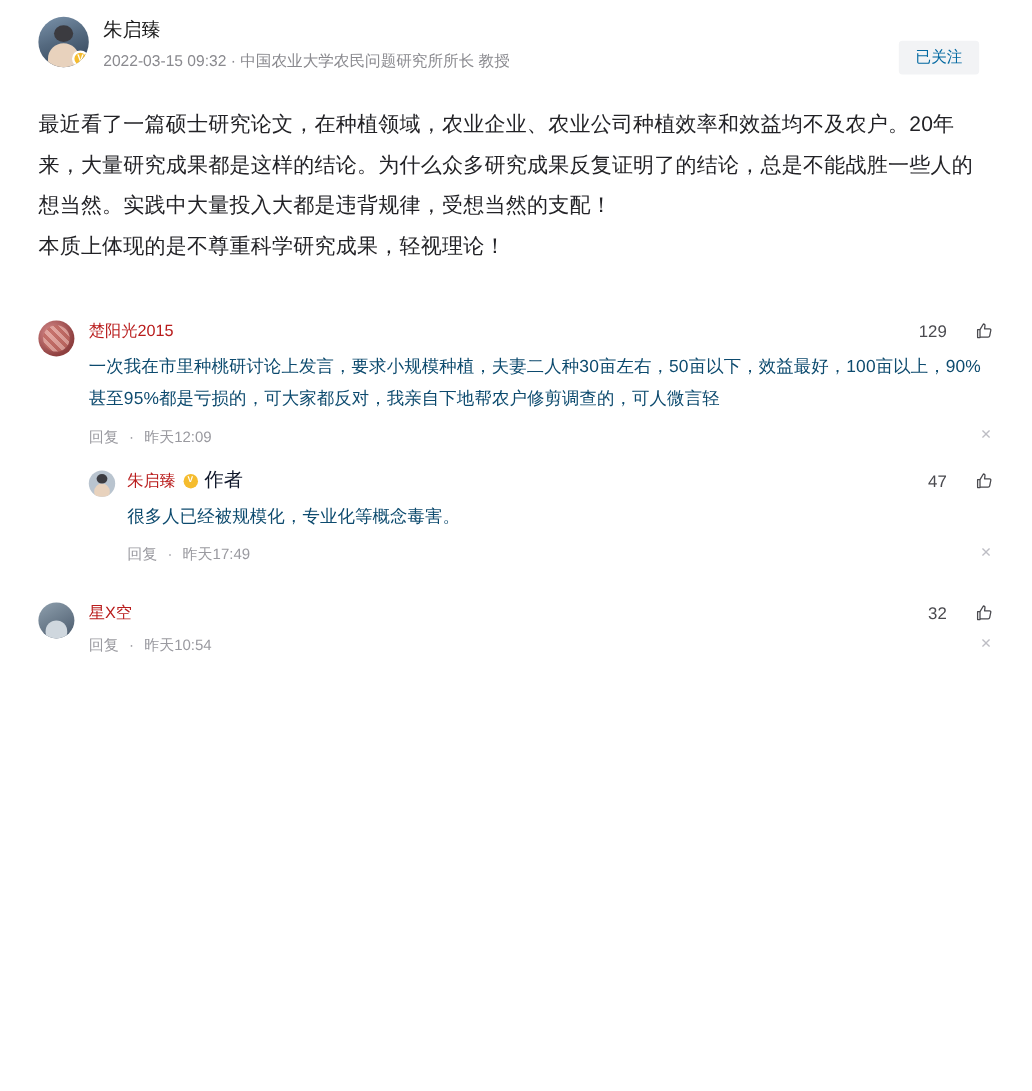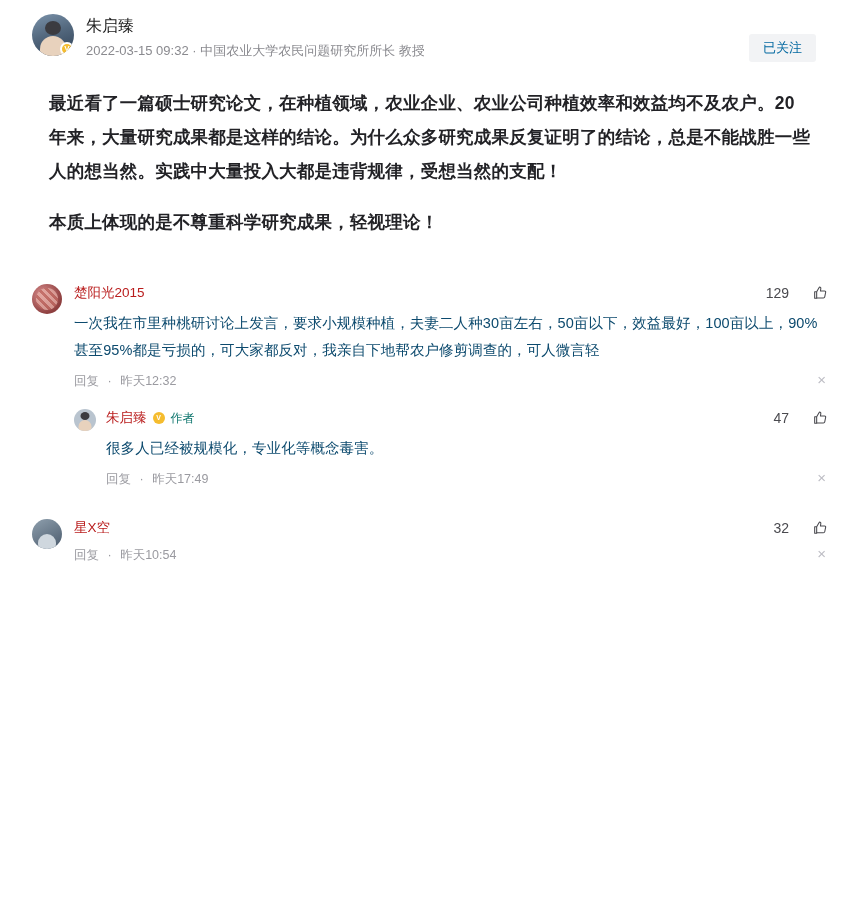--- a/index.html
+++ b/index.html
@@ -107,21 +107,21 @@
   }
 
   
   .post-body {
     margin-top: 18px;
     font-size: 17.5px;
     line-height: 34px;
     color: #222226;
     letter-spacing: .2px;
   }
-  .post-body p { margin: 17px; font-weight: bold; }
+  .post-body p { margin: 0; }
 
   
   .comments { margin-top: 44px; }
 
   .comment {
     display: flex;
     align-items: flex-start;
     margin-bottom: 26px;
   }
   .comment .avatar {
@@ -177,22 +177,22 @@
     position: relative;
     flex: 0 0 12px;
   }
   .c-vdot::after {
     content:"V";
     position:absolute; left:0; right:0; top:-1px;
     text-align:center; font-size:7px; line-height:13px; color:#fff; font-weight:bold;
   }
   .c-author-tag {
     margin-left: 6px;
-    font-size: 12px;
-    color: #0f766e;
+    font-size: 16px;
+    color: #0f172a;
     line-height: 20px;
   }
   .like-group {
     position: absolute;
     right: 0; top: 0;
     display: flex;
     align-items: center;
     gap: 23px;
     color: #4a4a4f;
     font-size: 14px;
@@ -271,21 +271,21 @@
                 <path d="M7 10v10H4V10h3z"></path>
                 <path d="M7 10l4.2-7c1.4 0 2.2 1 2 2.3L12.7 9H19c1 0 1.7.9 1.5 1.9l-1.4 7c-.2.9-1 1.6-2 1.6H7"></path>
               </svg>
             </span>
           </span>
         </div>
         <div class="c-text">一次我在市里种桃研讨论上发言，要求小规模种植，夫妻二人种30亩左右，50亩以下，效益最好，100亩以上，90%甚至95%都是亏损的，可大家都反对，我亲自下地帮农户修剪调查的，可人微言轻</div>
         <div class="c-foot">
           <span class="reply">回复</span>
           <span class="dot">·</span>
-          <span>昨天12:32</span>
+          <span>昨天12:09</span>
           <span class="c-close">×</span>
         </div>
 
         <div class="reply-block">
           <div class="avatar c-small"></div>
           <div class="comment-main">
             <div class="c-head">
               <span class="c-name">朱启臻</span>
               <span class="c-vdot"></span>
               <span class="c-author-tag">作者</span>

